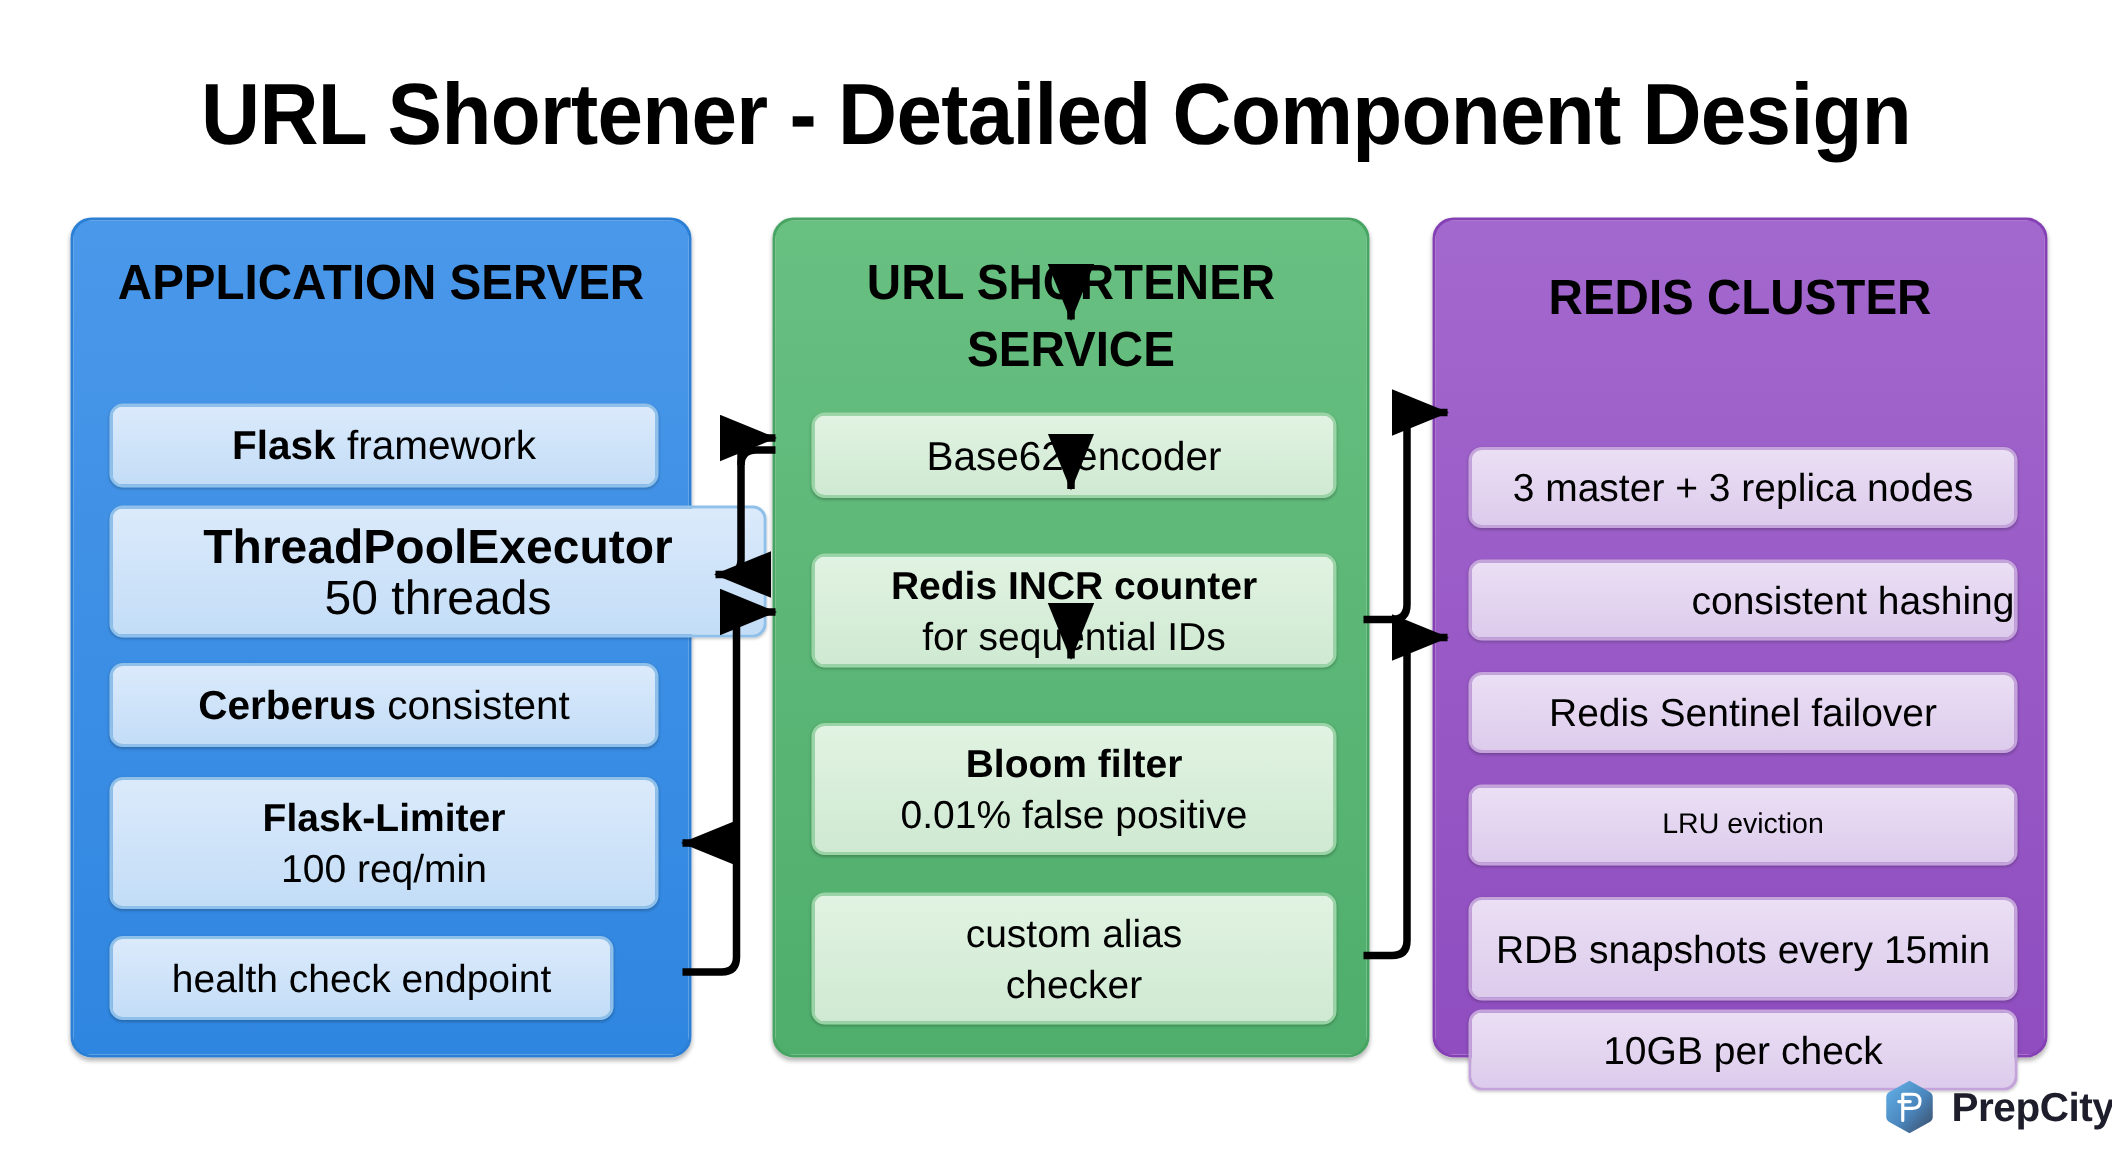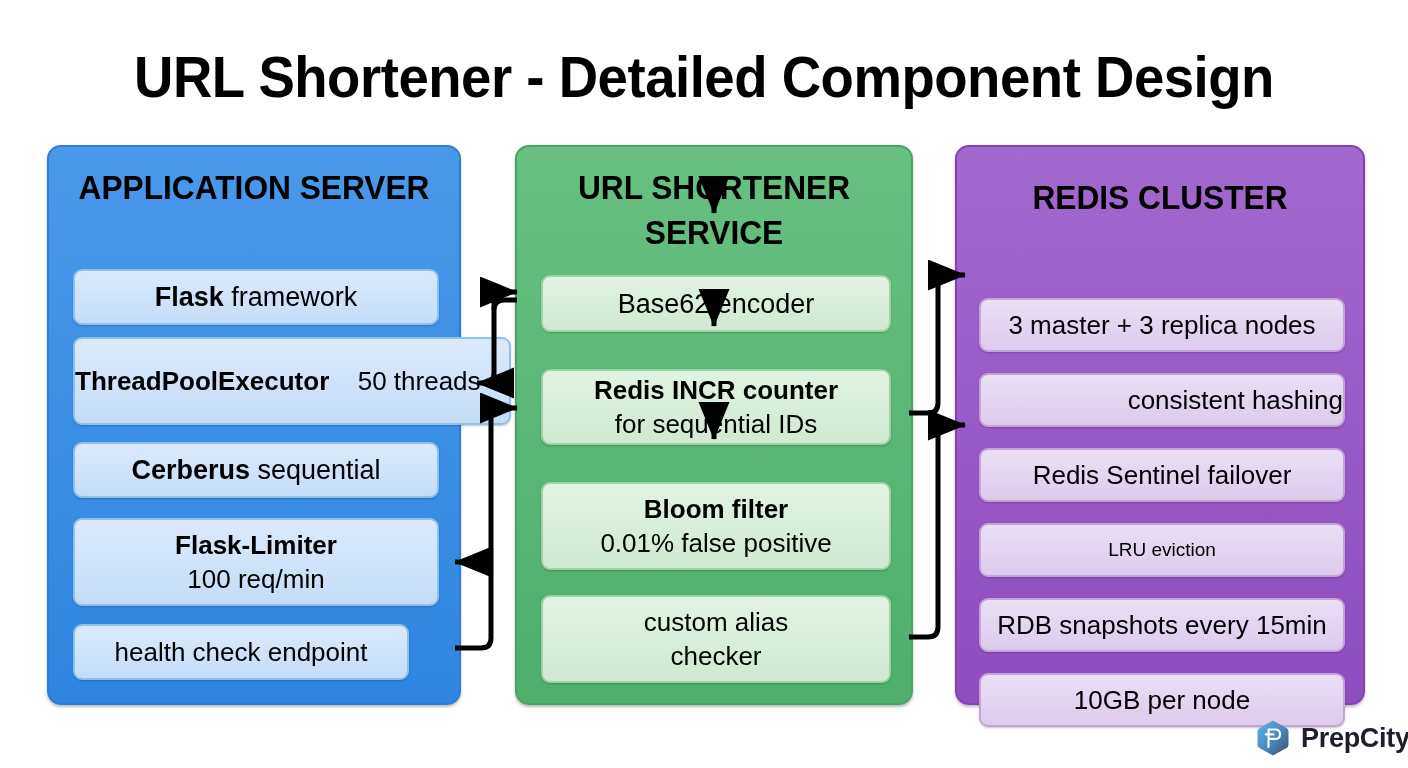--- a/index.html
+++ b/index.html
@@ -103,27 +103,27 @@
     <div class="phead">
       <span class="ln">APPLICATION</span>
       <span class="ln">SERVER</span>
     </div>
     <div class="items">
 
       <div class="card" style="left:24px;top:122px;width:366px;height:56px;font-size:27px;line-height:32px;">
         <span class="ln"><b>Flask</b> <span>framework</span></span>
       </div>
 
-      <div class="card" style="left:24px;top:190px;width:438px;height:88px;font-size:26px;line-height:34px;flex-direction:row;">
+      <div class="card" style="left:24px;top:190px;width:438px;height:88px;font-size:32px;line-height:34px;flex-direction:column;">
         <span class="ln b">ThreadPoolExecutor</span>
         <span class="ln">50 threads</span>
       </div>
 
       <div class="card" style="left:24px;top:295px;width:366px;height:56px;font-size:27px;line-height:32px;">
-        <span class="ln"><b>Cerberus</b> <span>sequential</span></span>
+        <span class="ln"><b>Cerberus</b> <span>consistent</span></span>
       </div>
 
       <div class="card" style="left:24px;top:371px;width:366px;height:88px;font-size:26px;line-height:34px;flex-direction:column;">
         <span class="ln b">Flask-Limiter</span>
         <span class="ln">100 req/min</span>
       </div>
 
       <div class="card" style="left:24px;top:477px;width:336px;height:56px;font-size:26px;line-height:32px;">
         <span class="ln">health check endpoint</span>
       </div>
@@ -175,26 +175,26 @@
       </div>
 
       <div class="card" style="left:22px;top:253px;width:366px;height:54px;font-size:26px;line-height:30px;">
         <span class="ln">Redis Sentinel failover</span>
       </div>
 
       <div class="card" style="left:22px;top:328px;width:366px;height:54px;font-size:19px;line-height:30px;">
         <span class="ln">LRU eviction</span>
       </div>
 
-      <div class="card" style="left:22px;top:403px;width:366px;height:54px;font-size:26px;line-height:30px;">
+      <div class="card" style="left:22px;top:403px;width:366px;height:69px;font-size:26px;line-height:30px;">
         <span class="ln">RDB snapshots every 15min</span>
       </div>
 
       <div class="card" style="left:22px;top:478px;width:366px;height:54px;font-size:26px;line-height:30px;">
-        <span class="ln">10GB per node</span>
+        <span class="ln">10GB per check</span>
       </div>
 
     </div>
   </div>
 
   <svg id="wires" viewBox="0 0 1408 768">
     <defs>
       <marker id="ah" markerWidth="9" markerHeight="9" refX="7.4" refY="3.1" orient="auto" markerUnits="strokeWidth">
         <path d="M0,0 L7.6,3.1 L0,6.2 z" fill="#000000"></path>
       </marker>

